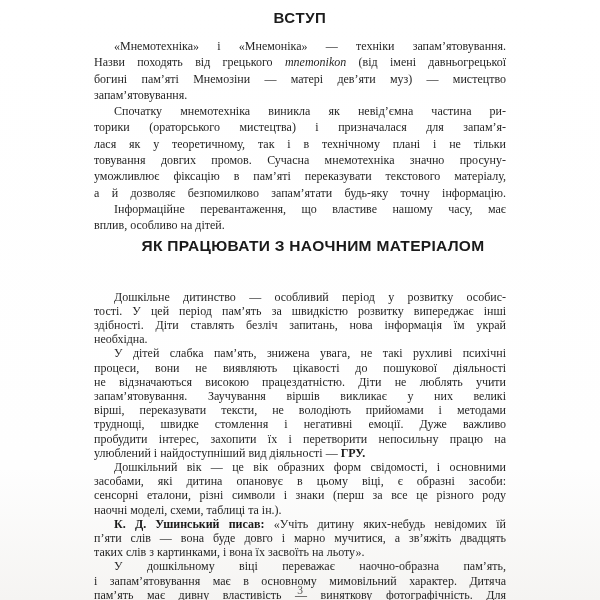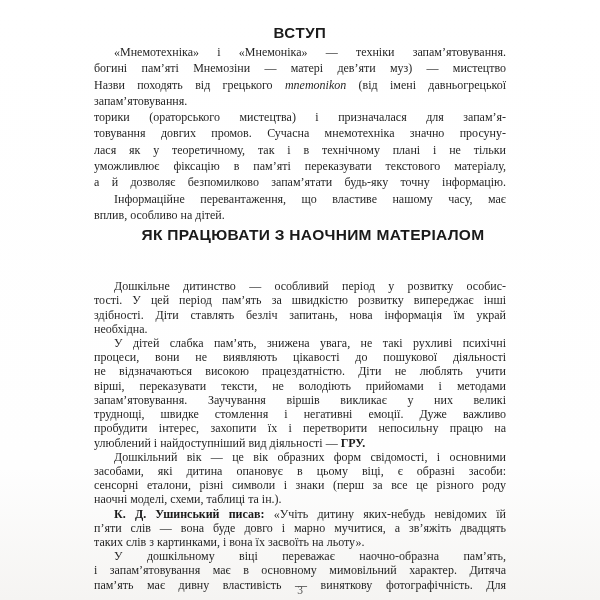--- a/index.html
+++ b/index.html
@@ -7,35 +7,35 @@
     position: relative;
     width: 600px;
     height: 600px;
     background: linear-gradient(180deg, #ffffff 0%, #fefefe 78%, #f5f4f2 100%);
     font-family: "Liberation Serif", serif;
     color: #262626;
     overflow: hidden;
   }
   .title {
     margin: 0;
-    padding-top: 24px;
+    padding-top: 9px;
     text-align: center;
     font-family: "Liberation Sans", sans-serif;
     font-weight: bold;
     font-size: 15px;
     line-height: 18px;
     letter-spacing: 0.6px;
     color: #1c1c1c;
   }
   .textcol {
     margin-left: 94px;
     width: 412px;
     margin-top: 36px;
   }
-  .intro { margin-top: 2px; }
+  .intro { margin-top: 11px; }
   .para { margin: 0; }
   .line {
     font-size: 12px;
     line-height: 16.3px;
     white-space: nowrap;
   }
   .sec .line { line-height: 14.2px; }
   .line.first { text-indent: 20px; }
   .line.j { text-align: justify; text-align-last: justify; }
   .line i { font-style: italic; }
@@ -63,28 +63,29 @@
 </style>
 </head>
 <body>
 
 <div class="page">
   <h1 class="title">ВСТУП</h1>
 
   <div class="textcol intro" id="intro-block">
       <div class="para">
         <div class="line first j">«Мнемотехніка» і «Мнемоніка» — техніки запам’ятовування.</div>
+        <div class="line j">Назви походять від грецького <i>mnemonikon</i> (від імені давньогрецької</div>
         <div class="line j">богині пам’яті Мнемозіни — матері дев’яти муз) — мистецтво</div>
-        <div class="line j">Назви походять від грецького <i>mnemonikon</i> (від імені давньогрецької</div>
         <div class="line">запам’ятовування.</div>
       </div>
       <div class="para">
+        <div class="line first j">Спочатку мнемотехніка виникла як невід’ємна частина ри-</div>
         <div class="line j">торики (ораторського мистецтва) і призначалася для запам’я-</div>
+        <div class="line j">лася як у теоретичному, так і в технічному плані і не тільки</div>
         <div class="line j">товування довгих промов. Сучасна мнемотехніка значно просуну-</div>
-        <div class="line j">лася як у теоретичному, так і в технічному плані і не тільки</div>
         <div class="line j">уможливлює фіксацію в пам’яті переказувати текстового матеріалу,</div>
         <div class="line j">а й дозволяє безпомилково запам’ятати будь-яку точну інформацію.</div>
       </div>
       <div class="para">
         <div class="line first j">Інформаційне перевантаження, що властиве нашому часу, має</div>
         <div class="line">вплив, особливо на дітей.</div>
       </div>
     </div>
 
   <h2 class="heading">ЯК ПРАЦЮВАТИ З НАОЧНИМ МАТЕРІАЛОМ</h2>
@@ -93,22 +94,22 @@
       <div class="para">
         <div class="line first j">Дошкільне дитинство — особливий період у розвитку особис-</div>
         <div class="line j">тості. У цей період пам’ять за швидкістю розвитку випереджає інші</div>
         <div class="line j">здібності. Діти ставлять безліч запитань, нова інформація їм украй</div>
         <div class="line">необхідна.</div>
       </div>
       <div class="para">
         <div class="line first j">У дітей слабка пам’ять, знижена увага, не такі рухливі психічні</div>
         <div class="line j">процеси, вони не виявляють цікавості до пошукової діяльності</div>
         <div class="line j">не відзначаються високою працездатністю. Діти не люблять учити</div>
+        <div class="line j">запам’ятовування. Заучування віршів викликає у них великі</div>
         <div class="line j">вірші, переказувати тексти, не володіють прийомами і методами</div>
-        <div class="line j">запам’ятовування. Заучування віршів викликає у них великі</div>
         <div class="line j">труднощі, швидке стомлення і негативні емоції. Дуже важливо</div>
         <div class="line j">пробудити інтерес, захопити їх і перетворити непосильну працю на</div>
         <div class="line">улюблений і найдоступніший вид діяльності — <b>ГРУ.</b></div>
       </div>
       <div class="para">
         <div class="line first j">Дошкільний вік — це вік образних форм свідомості, і основними</div>
         <div class="line j">засобами, які дитина опановує в цьому віці, є образні засоби:</div>
         <div class="line j">сенсорні еталони, різні символи і знаки (перш за все це різного роду</div>
         <div class="line">наочні моделі, схеми, таблиці та ін.).</div>
       </div>

